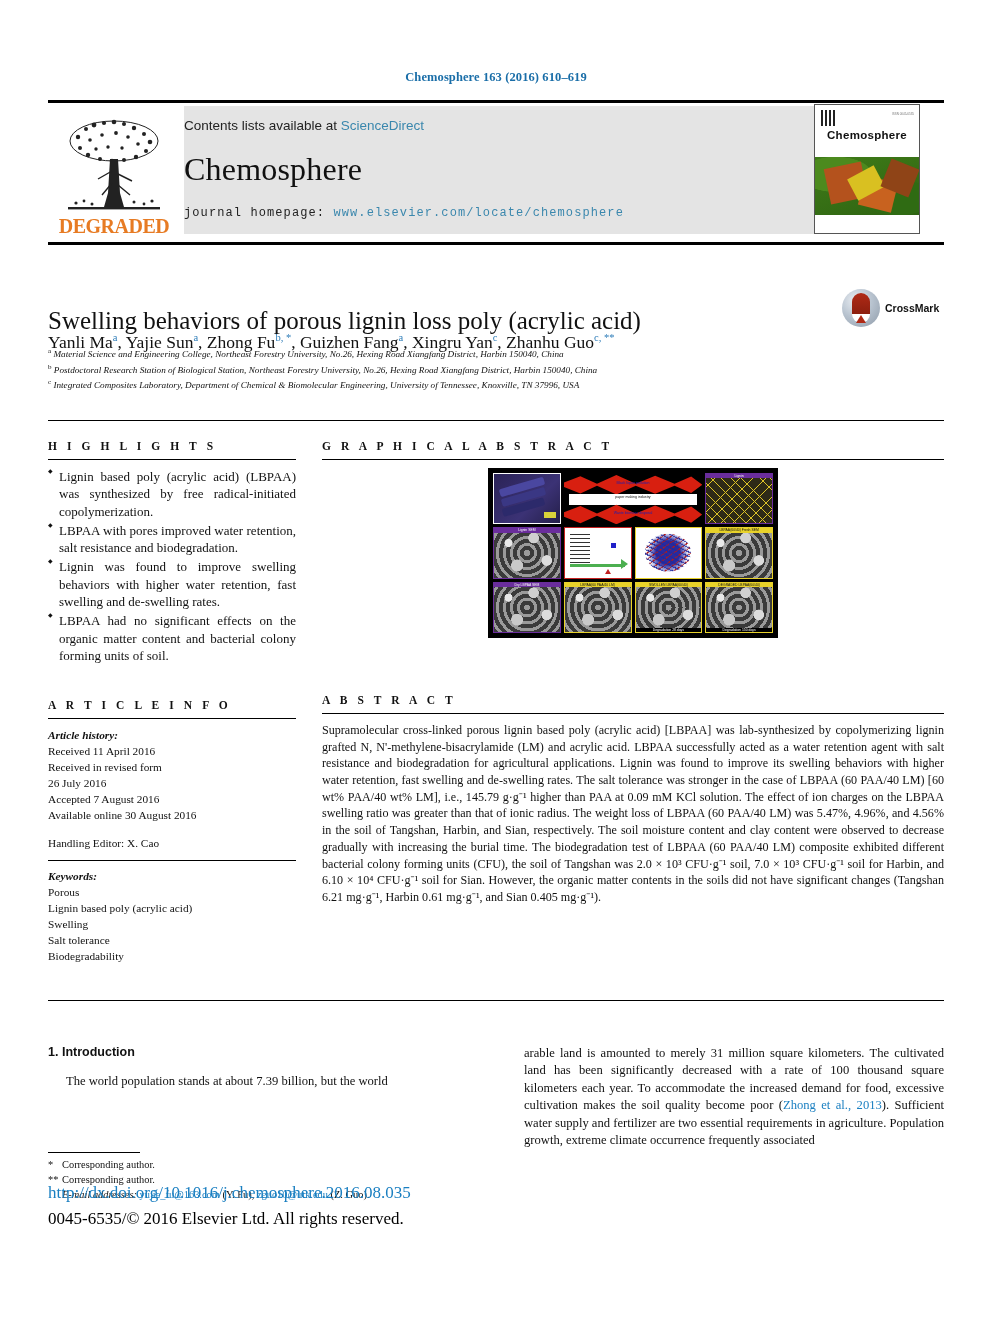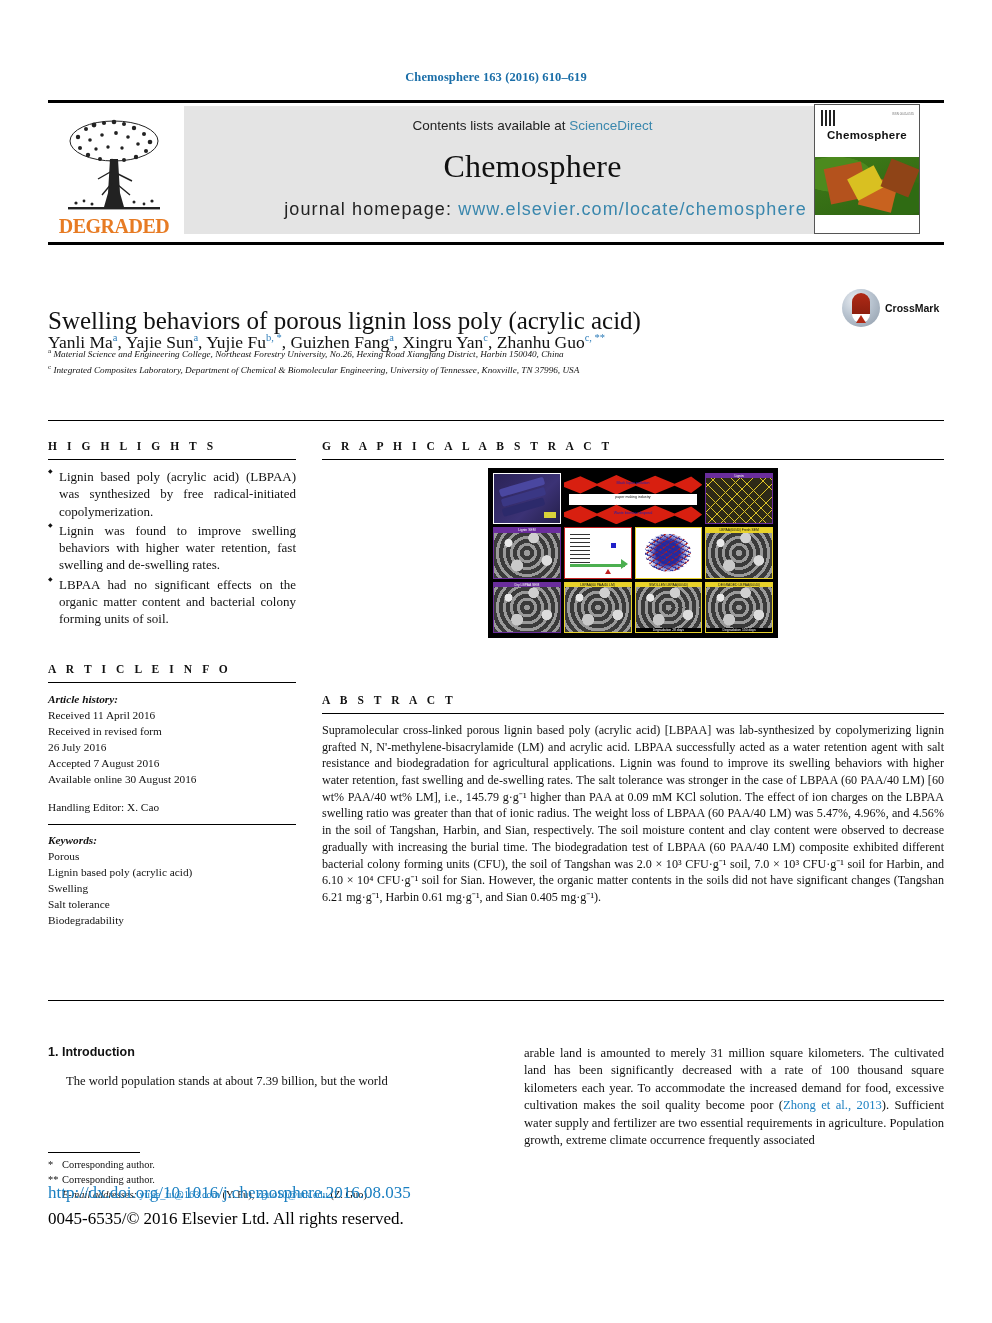--- a/index.html
+++ b/index.html
@@ -36,33 +36,32 @@
   }
   .elsevier-tree { width:108px; height:100px; }
   .elsevier-word {
     font-family:"Liberation Serif", serif;
     font-size:20px; font-weight:bold; color:#E77B23;
     letter-spacing:-.5px; line-height:1; margin-top:1px;
   }
   .journal-band {
     position:absolute; left:136px; top:2px; width:697px; height:128px;
     background:#e4e4e4;
-    display:flex; flex-direction:column; align-items:center; justify-content:space-between;
+    display:flex; flex-direction:column; justify-content:space-between;
     padding:12px 0 14px 0; box-sizing:border-box;
   }
   .contents-line { font-family:"Liberation Sans", sans-serif; font-size:13.5px; color:#222; }
   .contents-line .sd { color:#3a87ad; }
   .journal-name {
     font-family:"Liberation Serif", serif;
     font-size:32px; color:#111; letter-spacing:.2px;
   }
   .homepage-line {
-    font-family:Liberation Sans, sans-serif; font-size:18px; color:#222;
+    font-family:Liberation Mono, monospace; font-size:12px; color:#222;
     letter-spacing:1.1px;
-    padding-left:26px;
   }
   .homepage-line .url { color:#3a87ad; }
 
   .cover-thumb {
     position:absolute; left:766px; top:0px; width:106px; height:130px;
     border:1px solid #555; background:#fff; box-sizing:border-box;
     overflow:hidden;
   }
   .cover-top { height:52px; background:#fff; position:relative; }
   .cover-barcode {
@@ -344,46 +343,48 @@
     </div>
   </div>
 
   <div class="rule-thick" style="top:242px;"></div>
 
   <h1 class="title">Swelling behaviors of porous lignin loss poly (acrylic acid)</h1>
 
   <div class="authors">
     <span><span>Yanli Ma</span><sup>a</sup></span>,
     <span><span>Yajie Sun</span><sup>a</sup></span>,
-    <span><span>Yujie Fu</span><sup>b, *</sup></span>,
+    <span><span>Zhong Fu</span><sup>b, *</sup></span>,
     <span><span>Guizhen Fang</span><sup>a</sup></span>,
     <span><span>Xingru Yan</span><sup>c</sup></span>,
     <span><span>Zhanhu Guo</span><sup>c, **</sup></span>
   </div>
 
   <div class="affils">
     <div><sup>a</sup> <span>Material Science and Engineering College, Northeast Forestry University, No.26, Hexing Road Xiangfang District, Harbin 150040, China</span></div>
+    <div><sup>b</sup> <span>Postdoctoral Research Station of Biological Station, Northeast Forestry University, No.26, Hexing Road Xiangfang District, Harbin 150040, China</span></div>
     <div><sup>c</sup> <span>Integrated Composites Laboratory, Department of Chemical &amp; Biomolecular Engineering, University of Tennessee, Knoxville, TN 37996, USA</span></div>
   </div>
 
   <div class="crossmark">
     <div class="cm-circle">
       <div class="cm-inner"></div>
         <div class="cm-tri"></div>
     </div>
     <div class="cm-word">CrossMark</div>
   </div>
 
   <div class="rule-thin" style="left:48px; top:420px; width:896px;"></div>
 
   <div class="col-left">
     <div class="sec-head">H I G H L I G H T S</div>
     <div class="sec-rule"></div>
     <ul class="highlights">
       <li>Lignin based poly (acrylic acid) (LBPAA) was synthesized by free radical-initiated copolymerization.</li>
+      <li>LBPAA with pores improved water retention, salt resistance and biodegradation.</li>
       <li>Lignin was found to improve swelling behaviors with higher water retention, fast swelling and de-swelling rates.</li>
       <li>LBPAA had no significant effects on the organic matter content and bacterial colony forming units of soil.</li>
     </ul>
 
     <div style="height:33px;"></div>
 
     <div class="sec-head">A R T I C L E   I N F O</div>
     <div class="sec-rule"></div>
     <div class="ainfo">
       <div class="lbl">Article history:</div>

